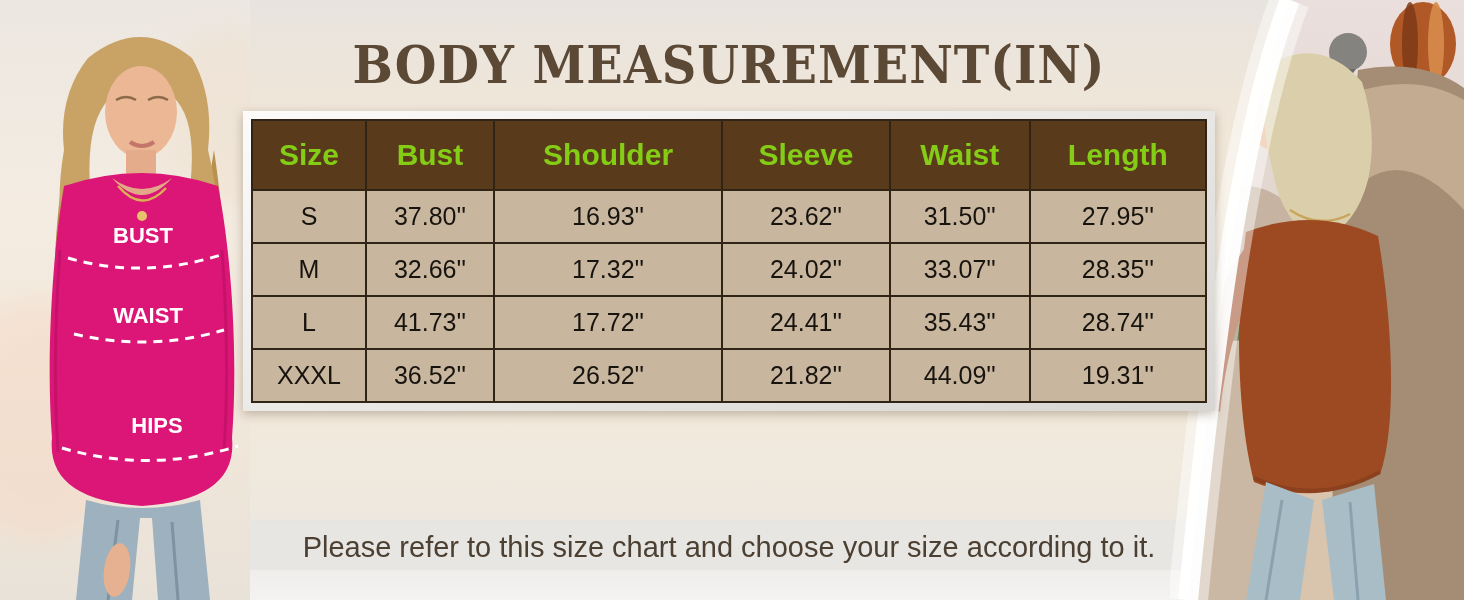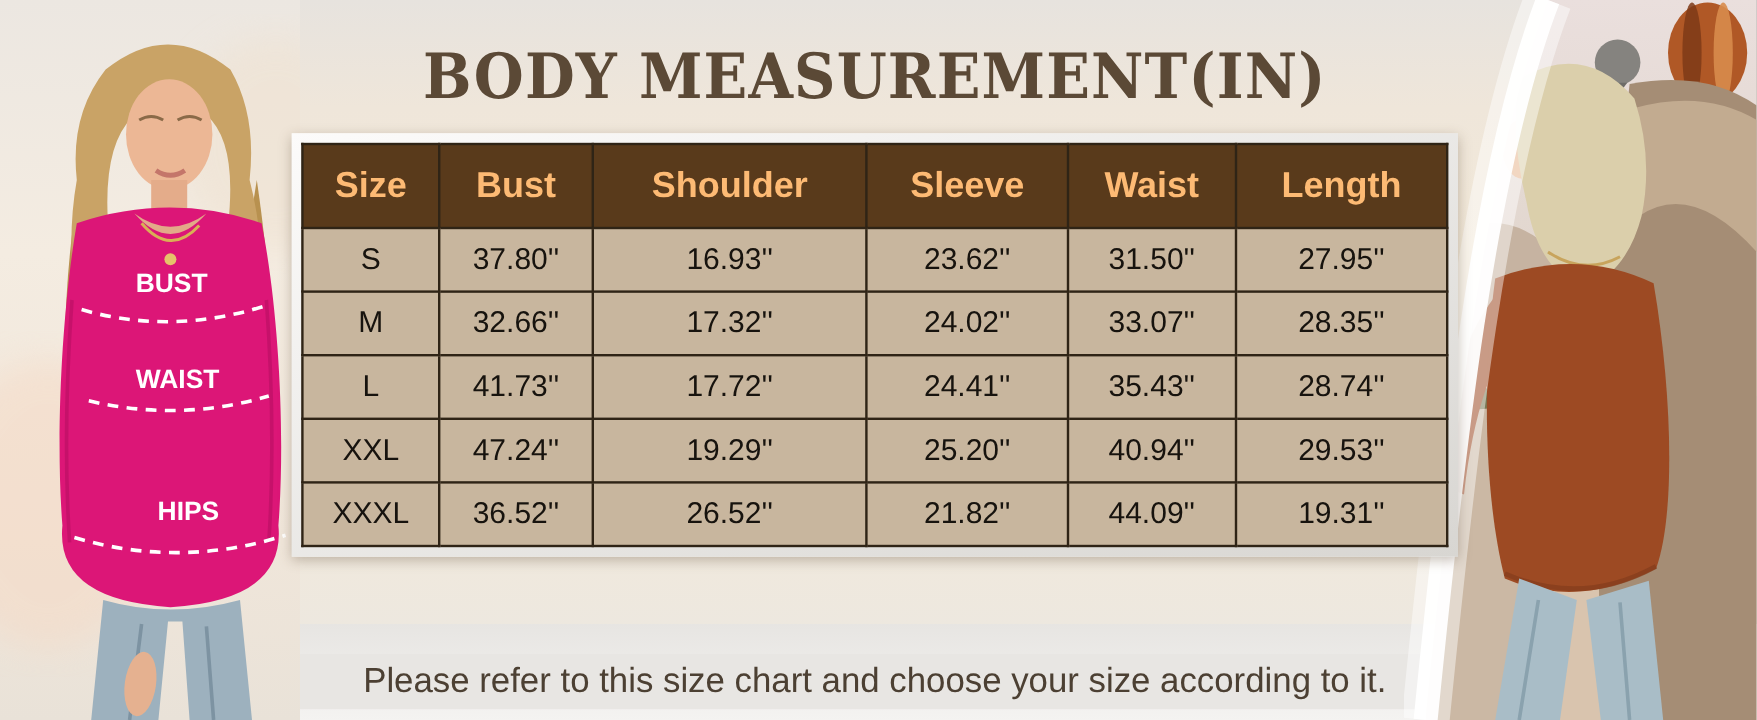--- a/index.html
+++ b/index.html
@@ -20,26 +20,26 @@
   }
   .table-frame{
     position:absolute;left:243px;top:111px;z-index:4;padding:8px;
     background:linear-gradient(160deg,#fcfbfa,#d8d6d2);
     box-shadow:0 3px 10px rgba(90,70,50,.35);
   }
   table.size-table{border-collapse:collapse;width:956px;}
   .size-table th,.size-table td{
     border:2px solid #2f2416;text-align:center;vertical-align:middle;padding:0;
   }
-  .size-table th{background:#593a1b;color:#fdba74;height:68px;font-size:30px;font-weight:bold;}
+  .size-table th{background:#593a1b;color:#84cc16;height:68px;font-size:30px;font-weight:bold;}
   .size-table td{background:#c8b69e;color:#17130e;height:51px;font-size:25px;}
   .caption-strip{
     position:absolute;left:243px;top:524px;width:972px;height:46px;z-index:2;
     background:#e8e6e3;display:flex;align-items:center;justify-content:center;
-    font-size:29px;color:#4c4033;margin-top:21px;
+    font-size:29px;color:#4c4033;
   }
 </style>
 </head>
 <body>
 
 <div class="stage">
 
   <div class="bottom-band"></div>
 
   <svg class="photo photo-left" viewBox="0 0 250 600" preserveAspectRatio="none">
@@ -178,28 +178,20 @@
         </tr>
         <tr>
           <td>L</td>
           <td>41.73''</td>
           <td>17.72''</td>
           <td>24.41''</td>
           <td>35.43''</td>
           <td>28.74''</td>
         </tr>
         <tr>
-          <td>XXL</td>
-          <td>47.24''</td>
-          <td>19.29''</td>
-          <td>25.20''</td>
-          <td>40.94''</td>
-          <td>29.53''</td>
-        </tr>
-        <tr>
           <td>XXXL</td>
           <td>36.52''</td>
           <td>26.52''</td>
           <td>21.82''</td>
           <td>44.09''</td>
           <td>19.31''</td>
         </tr>
       </tbody>
     </table>
   </div>

